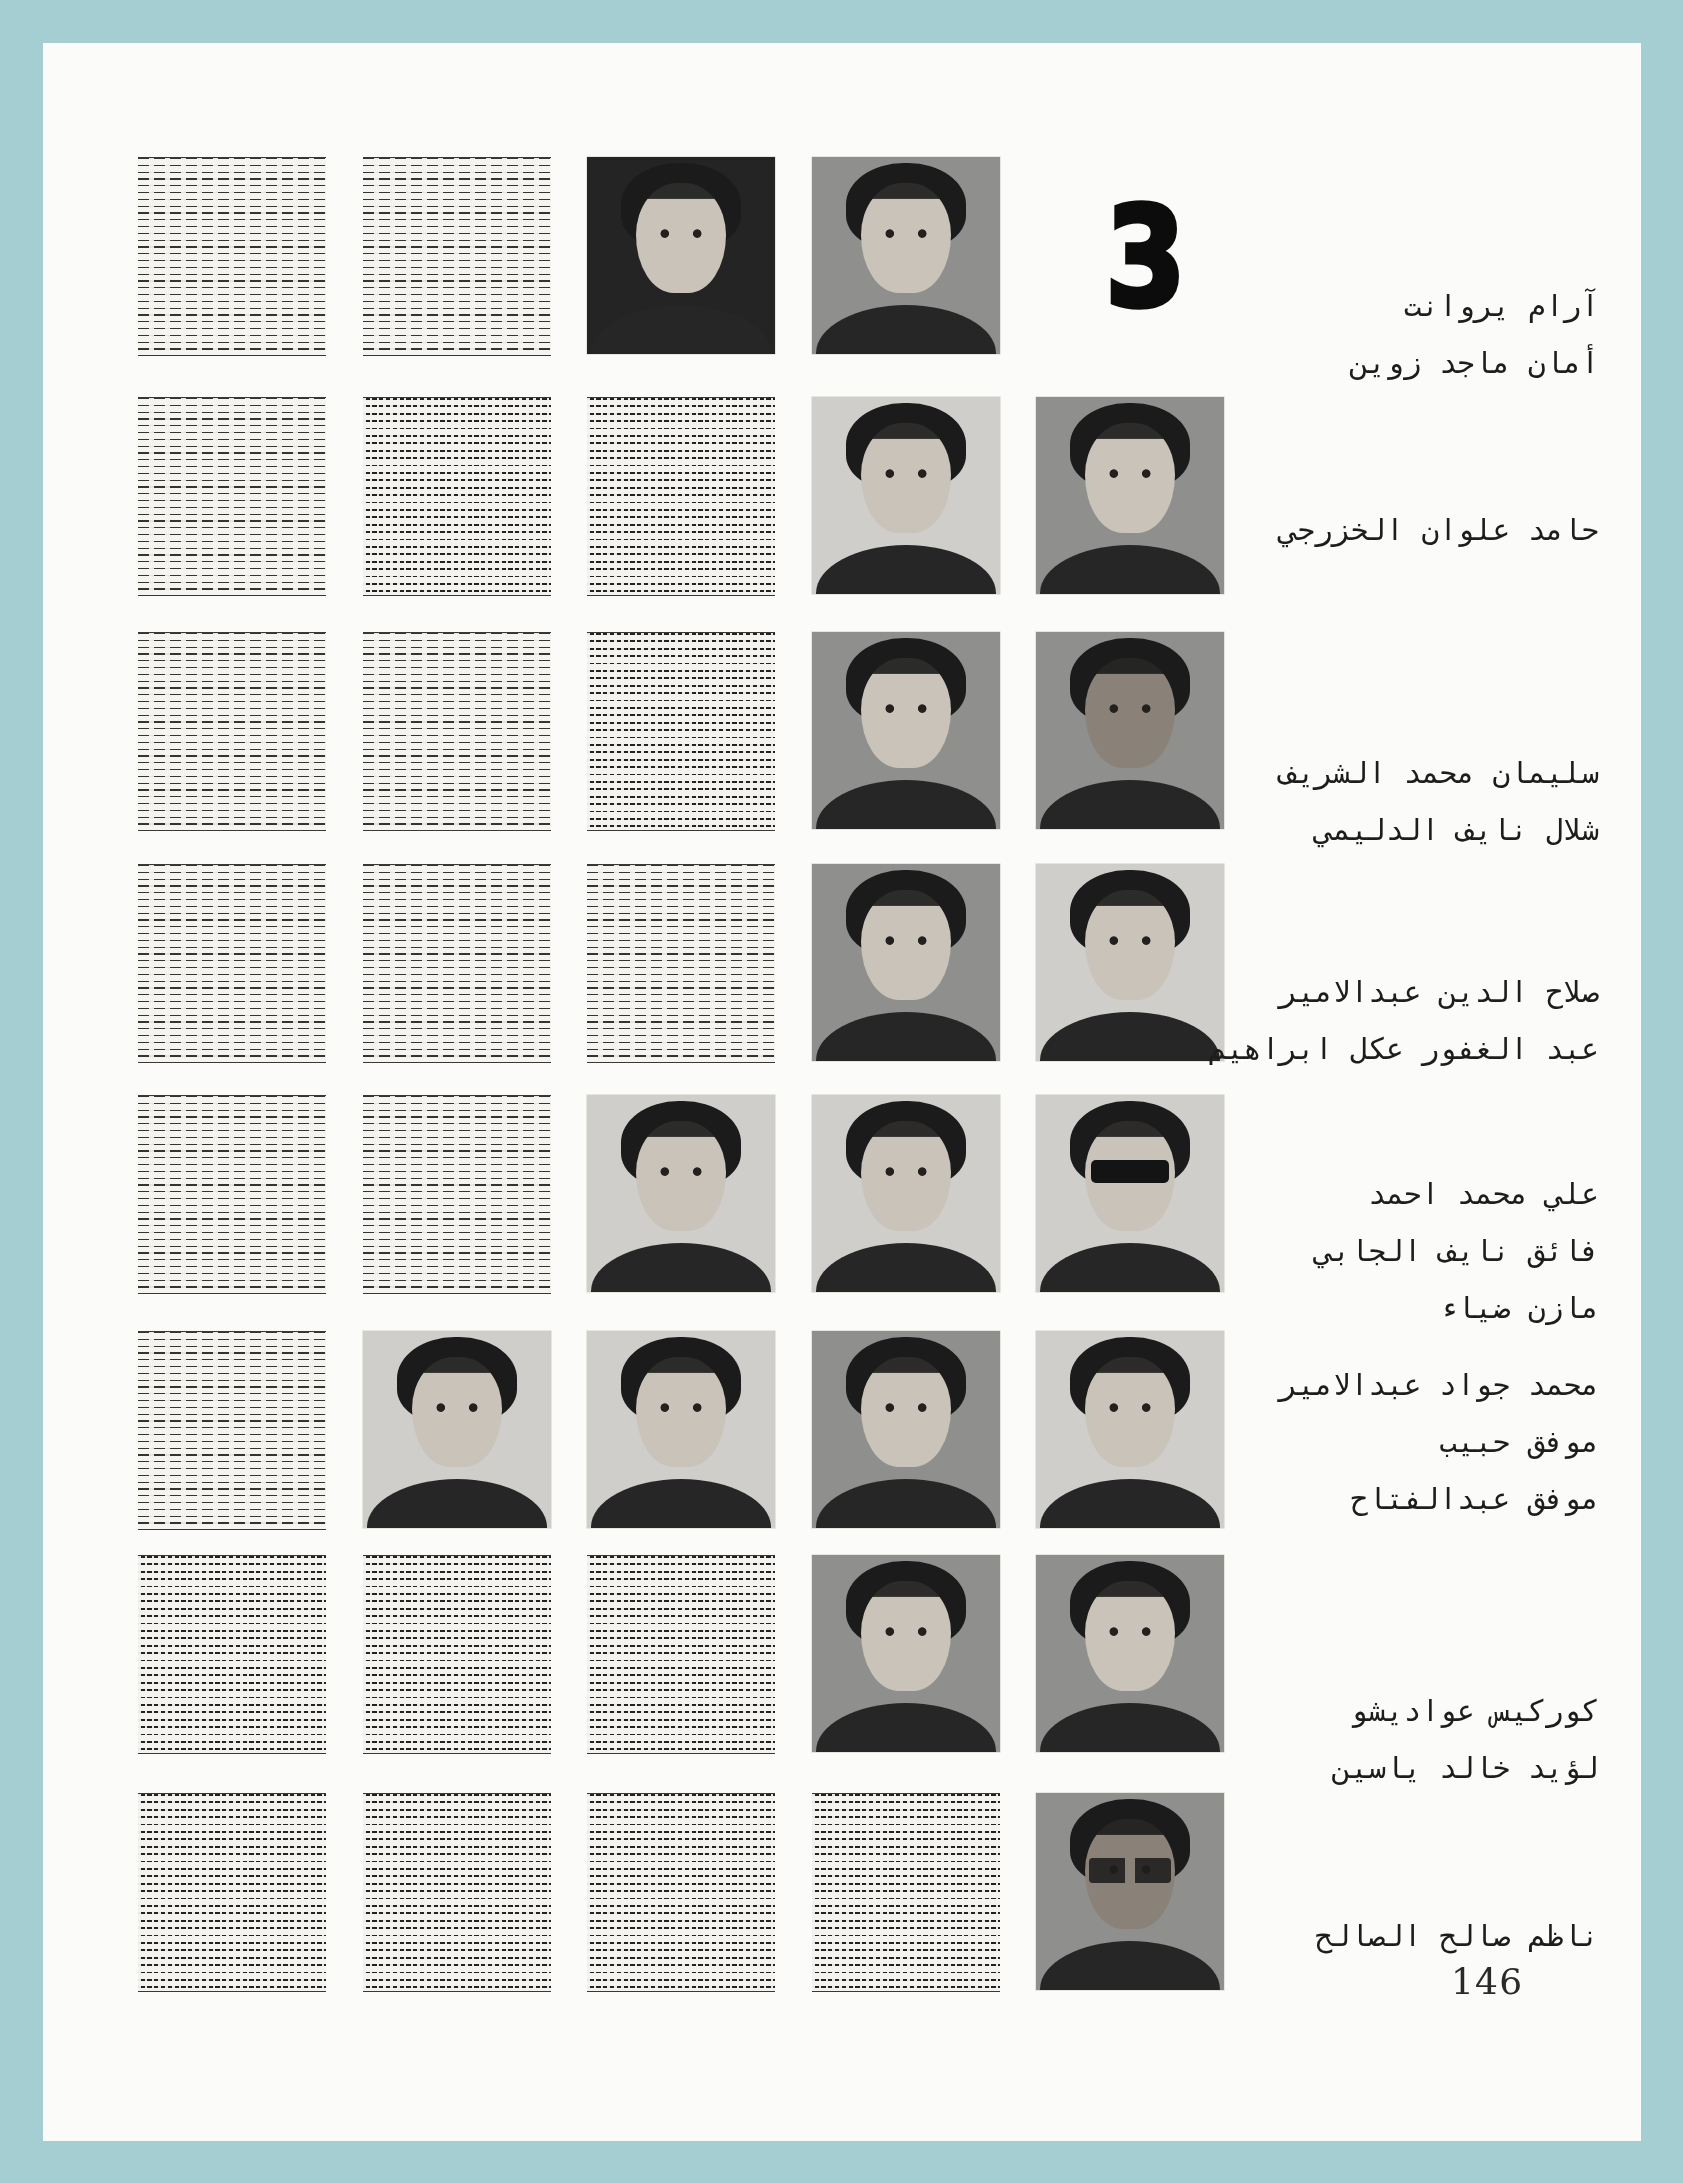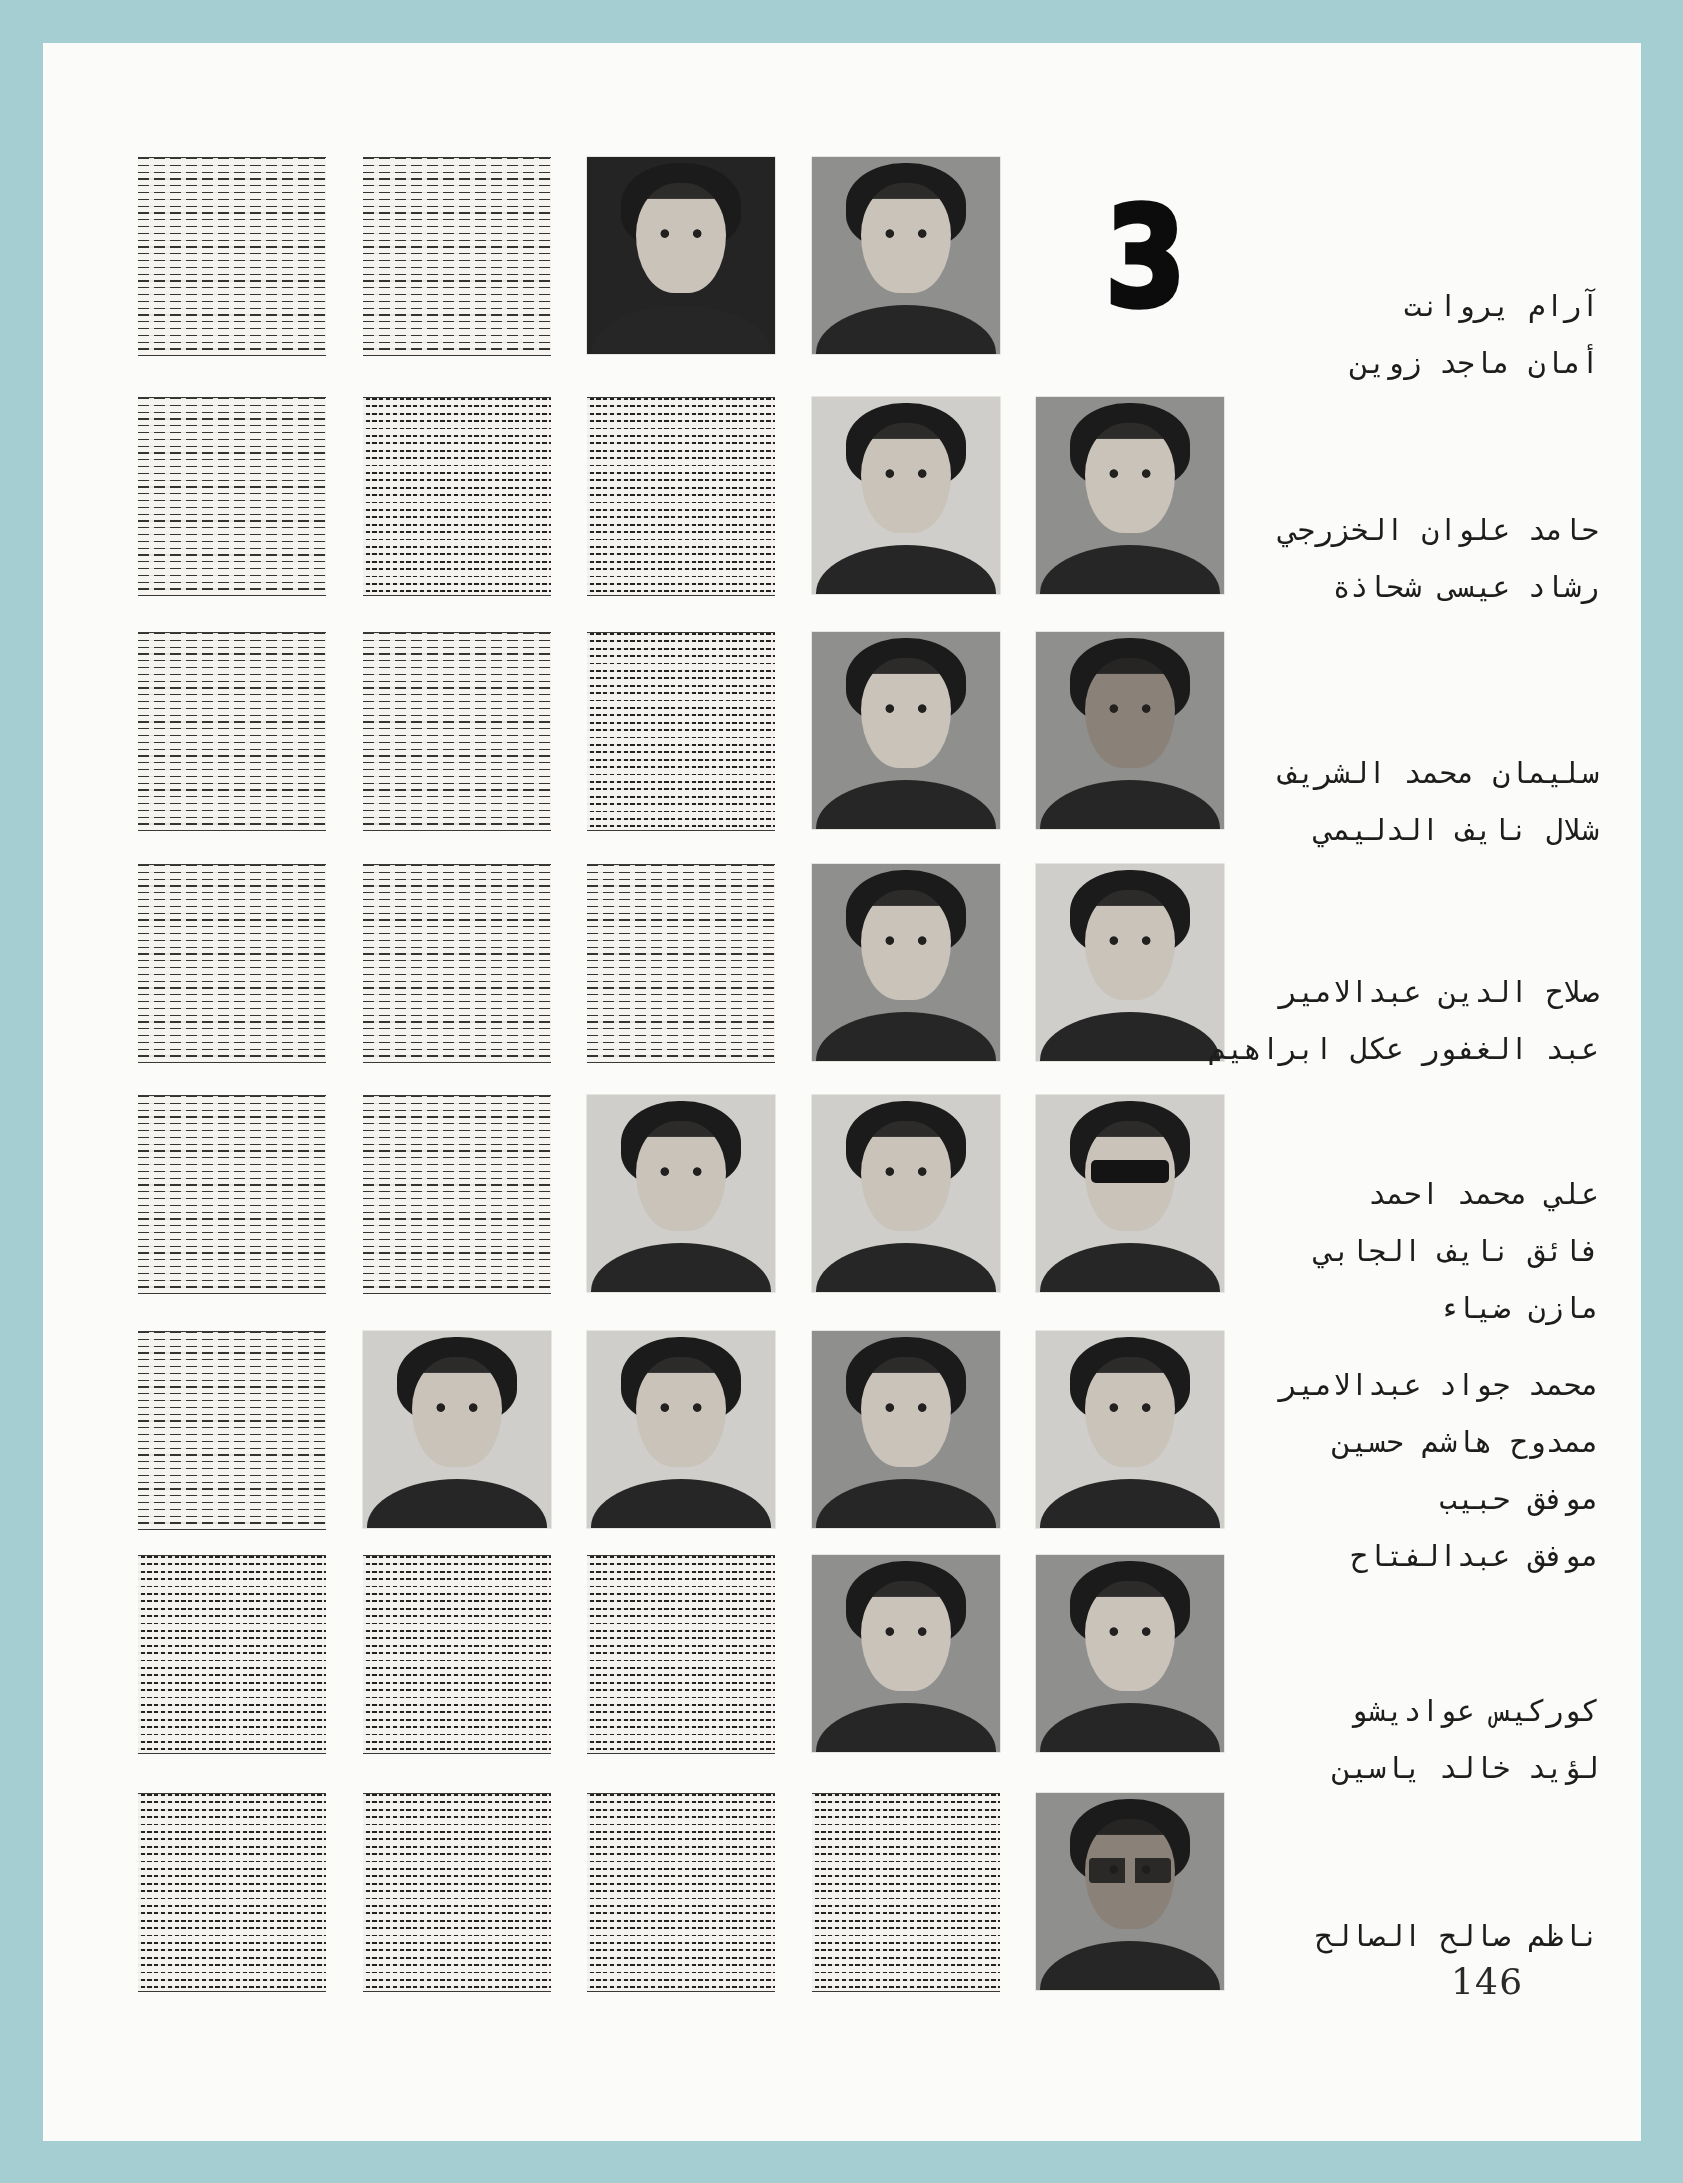--- a/index.html
+++ b/index.html
@@ -115,21 +115,20 @@
           <div class="face"></div>
           <div class="shoulders"></div>
         </div>
         <div class="slot photo tone-mid" style="left: 993px; top: 354px;">
           <div class="hair"></div>
           <div class="face"></div>
           <div class="shoulders"></div>
         </div>
         <div class="names" style="top: 461px;">
           <div class="name-line">حامد علوان الخزرجي</div>
-          <div class="name-line">رشاد عيسى شحاذة</div>
         </div>
         <div class="slot pat-lines" style="left: 95px; top: 589px;"></div>
         <div class="slot pat-lines" style="left: 320px; top: 589px;"></div>
         <div class="slot pat-dots" style="left: 544px; top: 589px;"></div>
         <div class="slot photo tone-mid" style="left: 769px; top: 589px;">
           <div class="hair"></div>
           <div class="face"></div>
           <div class="shoulders"></div>
         </div>
         <div class="slot photo tone-mid face-dark" style="left: 993px; top: 589px;">
@@ -196,21 +195,20 @@
           <div class="face"></div>
           <div class="shoulders"></div>
         </div>
         <div class="slot photo tone-light" style="left: 993px; top: 1288px;">
           <div class="hair"></div>
           <div class="face"></div>
           <div class="shoulders"></div>
         </div>
         <div class="names" style="top: 1316px;">
           <div class="name-line">محمد جواد عبدالامير</div>
-          <div class="name-line">ممدوح هاشم حسين</div>
           <div class="name-line">موفق حبيب</div>
           <div class="name-line">موفق عبدالفتاح</div>
         </div>
         <div class="slot pat-dots" style="left: 95px; top: 1512px;"></div>
         <div class="slot pat-dots" style="left: 320px; top: 1512px;"></div>
         <div class="slot pat-dots" style="left: 544px; top: 1512px;"></div>
         <div class="slot photo tone-mid" style="left: 769px; top: 1512px;">
           <div class="hair"></div>
           <div class="face"></div>
           <div class="shoulders"></div>

